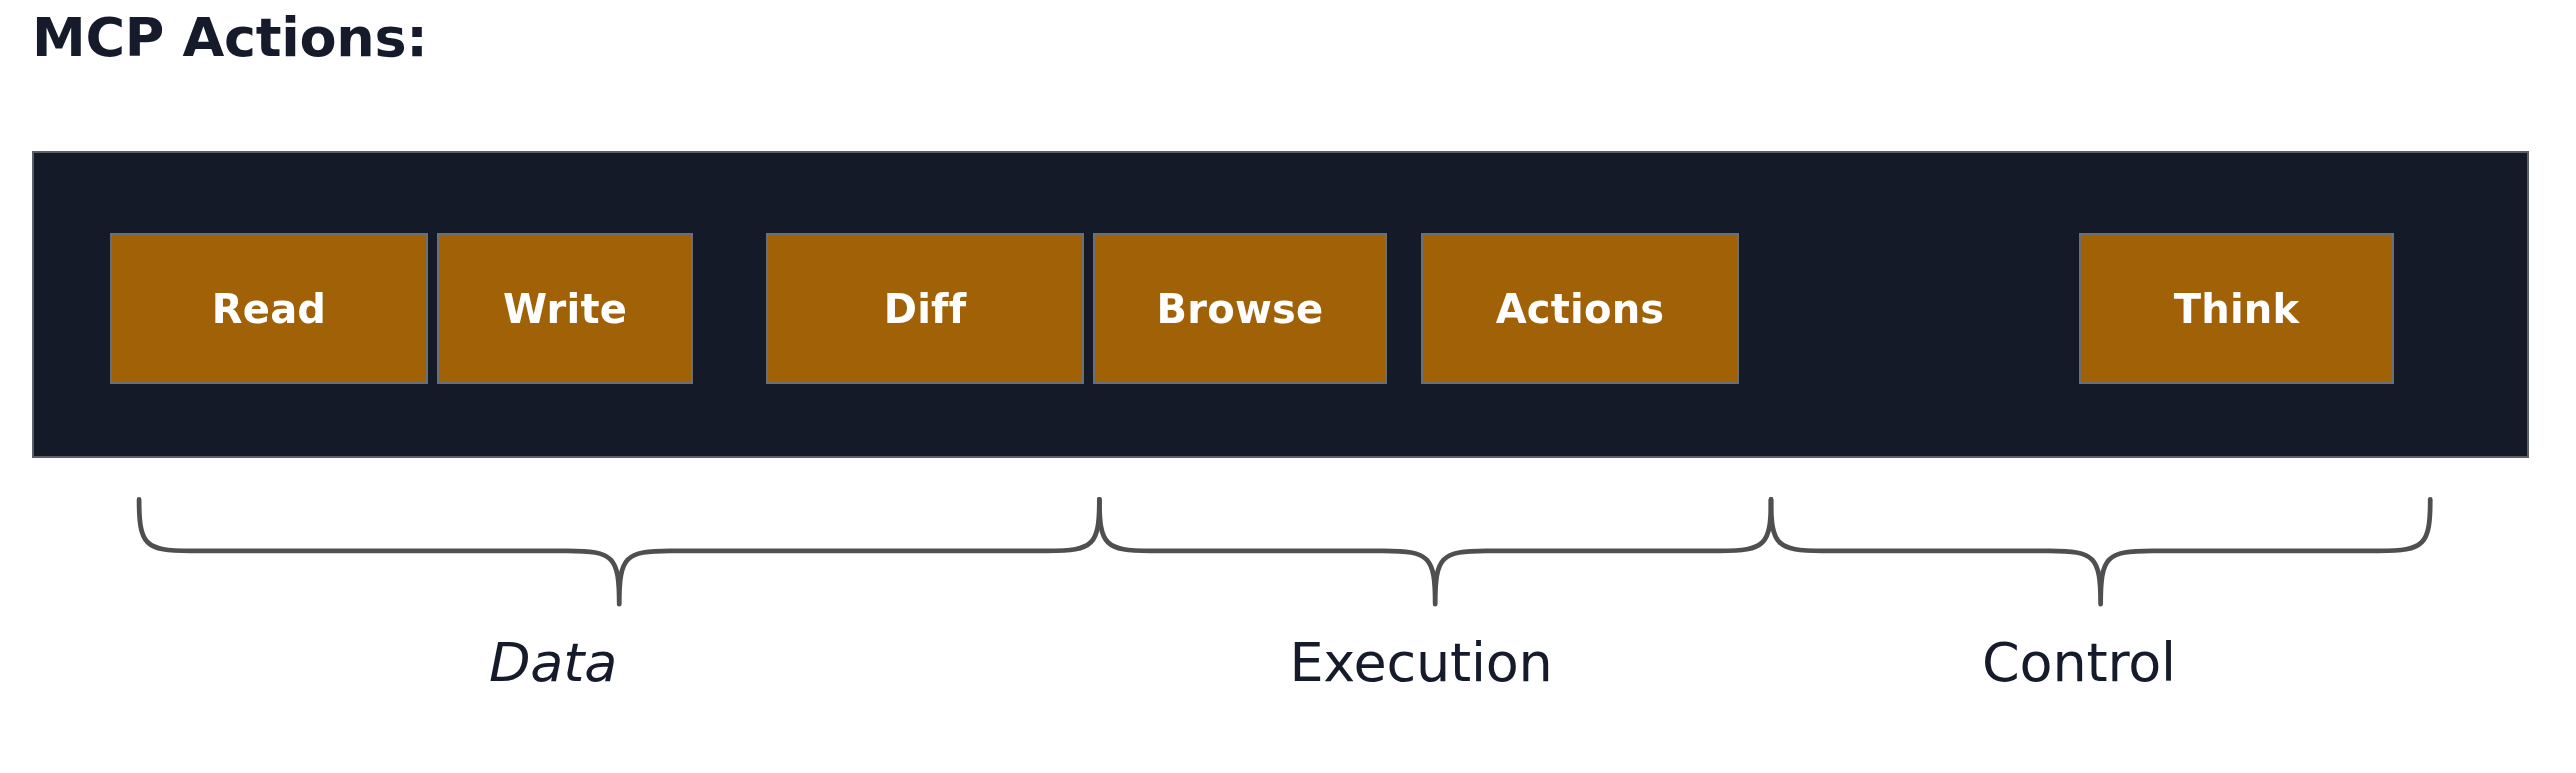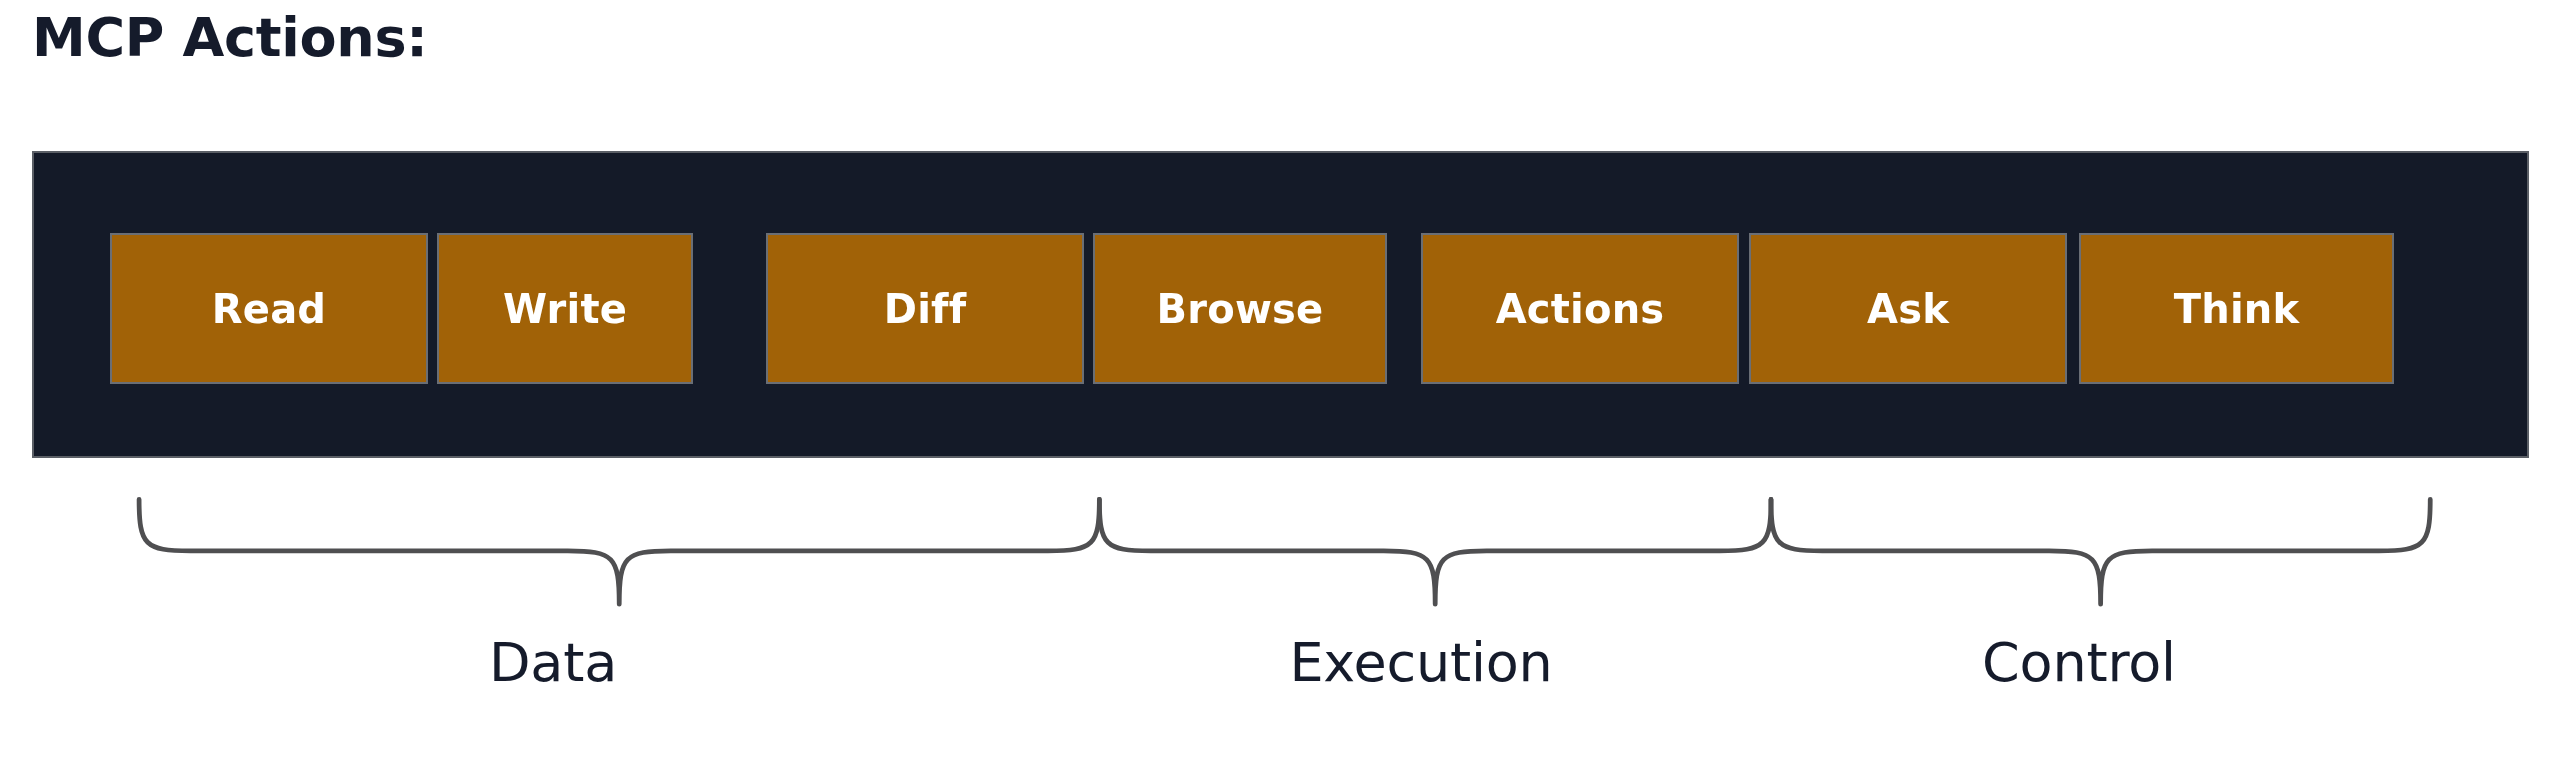--- a/index.html
+++ b/index.html
@@ -110,33 +110,30 @@
       </div>
       <div class="chip" style="left: 732px; width: 318px;">
         <span class="chip-label">Diff</span>
       </div>
       <div class="chip" style="left: 1059px; width: 294px;">
         <span class="chip-label">Browse</span>
       </div>
       <div class="chip" style="left: 1387px; width: 318px;">
         <span class="chip-label">Actions</span>
       </div>
-      <div class="chip" style="left: 1715px; width: 318px;">
-        <span class="chip-label">Ask</span>
-      </div>
       <div class="chip" style="left: 2045px; width: 315px;">
         <span class="chip-label">Think</span>
       </div>
     </div>
 </div>
 
 <svg id="braces" viewBox="0 0 2704 812" width="2576" height="774" xmlns="http://www.w3.org/2000/svg">
     <path d="M 146 524 C 146 572, 152 578, 200 578 L 596 578 C 644 578, 650 584, 650 634 C 650 584, 656 578, 704 578 L 1100 578 C 1148 578, 1154 572, 1154 524" fill="none" stroke="#4f4f51" stroke-width="5" stroke-linecap="round" stroke-linejoin="round"></path>
     <path d="M 1154 524 C 1154 572, 1160 578, 1208 578 L 1452.5 578 C 1500.5 578, 1506.5 584, 1506.5 634 C 1506.5 584, 1512.5 578, 1560.5 578 L 1805 578 C 1853 578, 1859 572, 1859 524" fill="none" stroke="#4f4f51" stroke-width="5" stroke-linecap="round" stroke-linejoin="round"></path>
     <path d="M 1859 524 C 1859 572, 1865 578, 1913 578 L 2151 578 C 2199 578, 2205 584, 2205 634 C 2205 584, 2211 578, 2259 578 L 2497 578 C 2545 578, 2551 572, 2551 524" fill="none" stroke="#4f4f51" stroke-width="5" stroke-linecap="round" stroke-linejoin="round"></path>
   </svg>
 
 <div id="group-labels">
-    <div class="group-label" style="left: 553px;">Data</div>
+    <div class="group-label" style="left: 553px; font-style: italic;">Data</div>
     <div class="group-label" style="left: 1421px;">Execution</div>
     <div class="group-label" style="left: 2079px;">Control</div>
   </div>
 
 
 </body></html>

